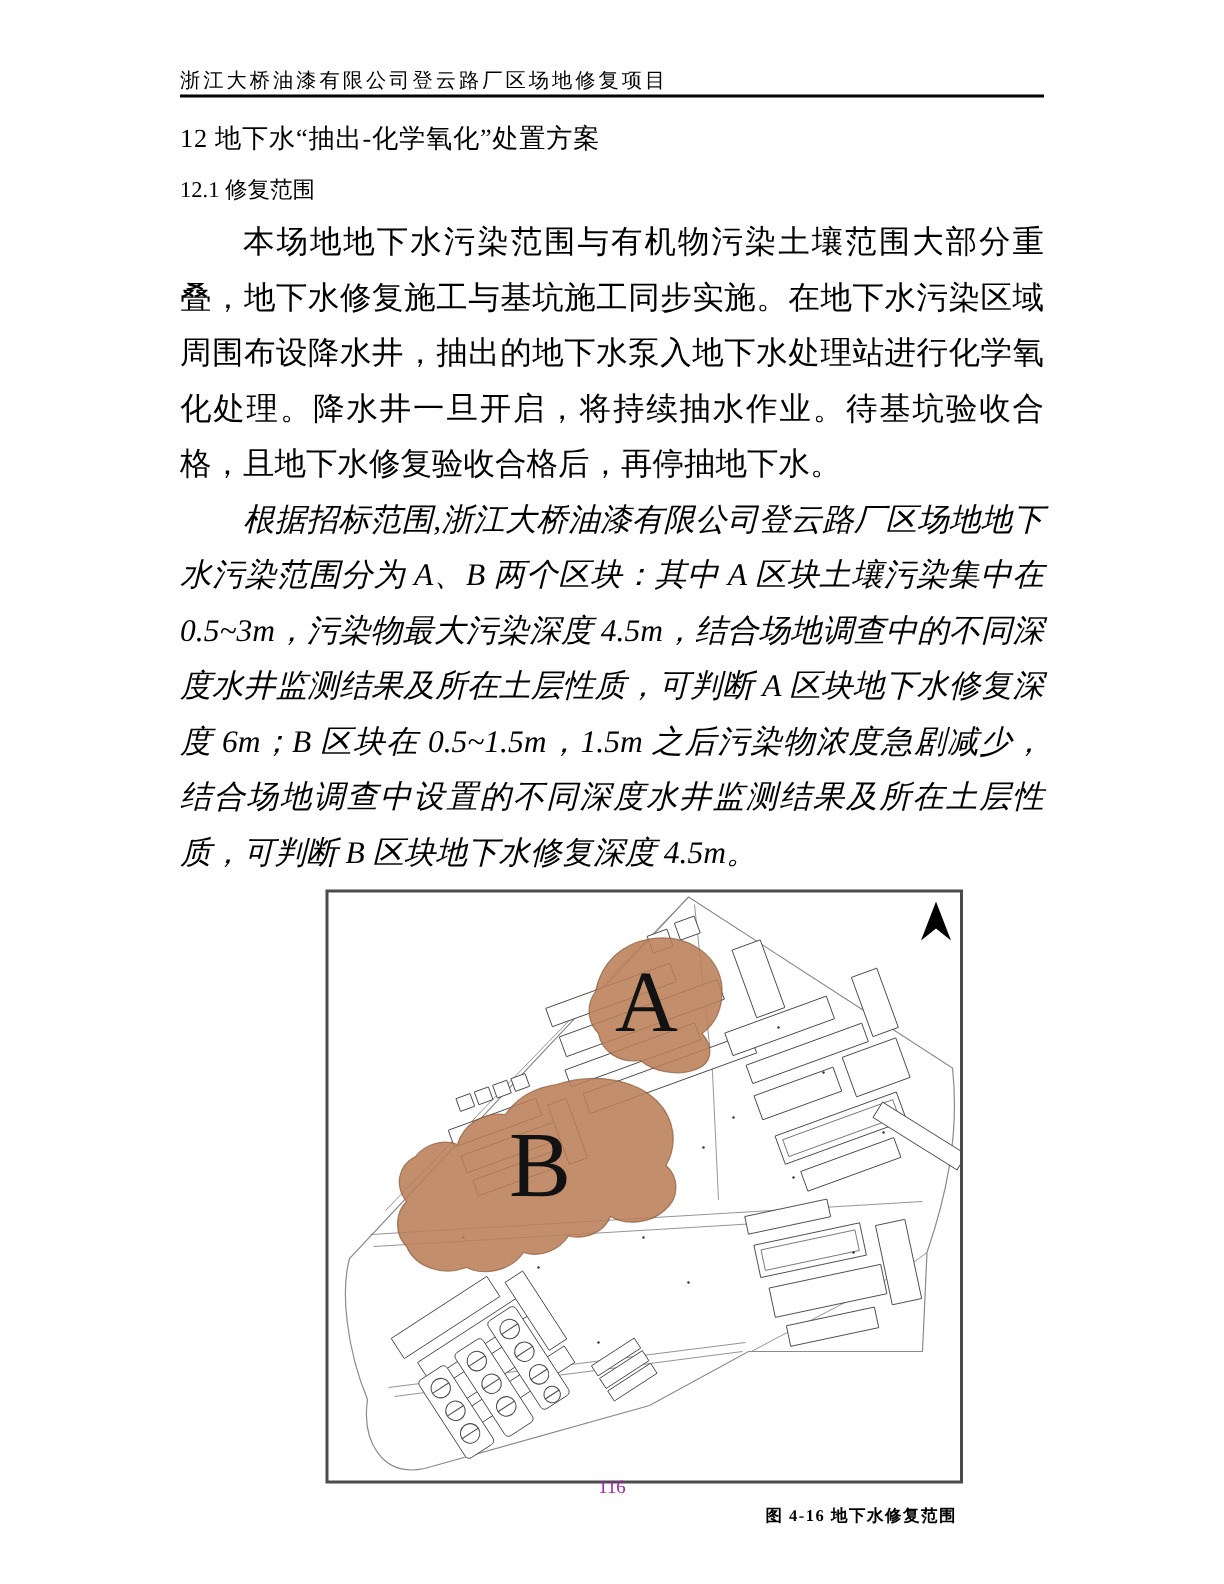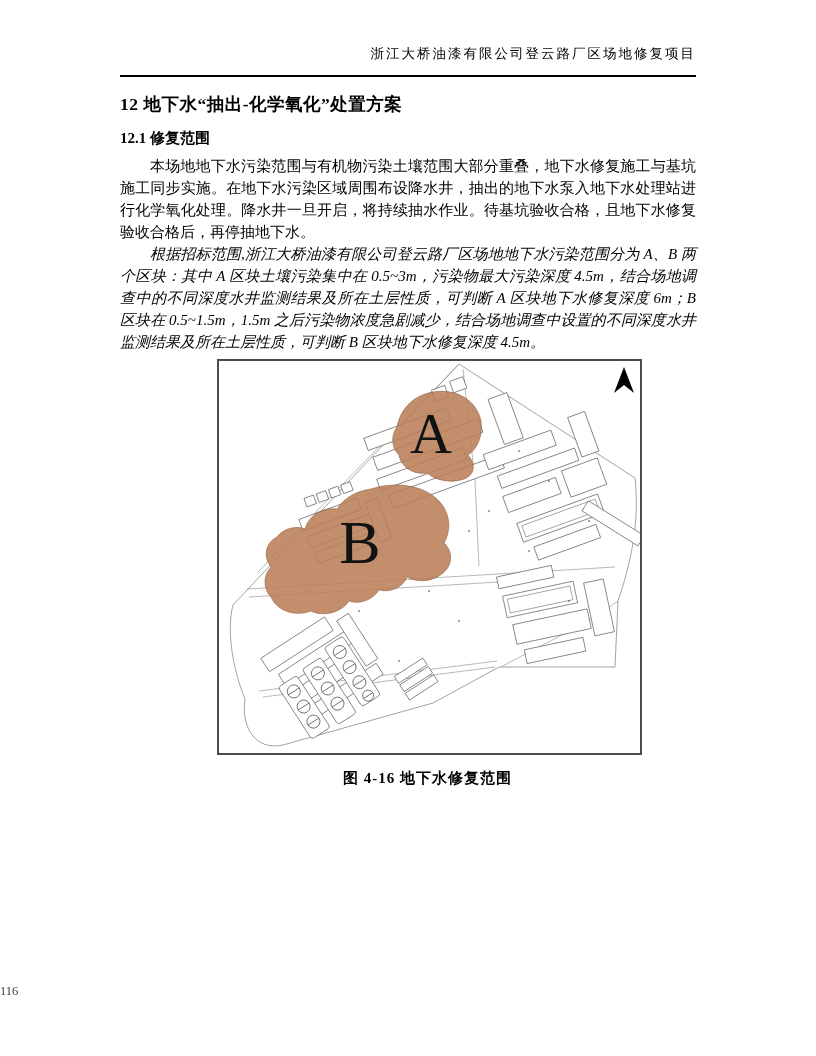--- a/index.html
+++ b/index.html
@@ -8,67 +8,65 @@
     width:816px; height:1056px;
     margin:0 auto;
     background:#ffffff;
     font-family:"Liberation Serif","DejaVu Serif",serif;
     color:#000;
     overflow:hidden;
   }
   .header {
     margin:0 120px;
     padding-top:45px;
-    padding-bottom:12px;
     border-bottom:2px solid #000;
-    text-align:right;
     font-size:13.5px;
     letter-spacing:2px;
     font-weight:500;
   }
   h1.chapter {
     margin:15px 120px 0 120px;
     font-size:17.5px;
-    font-weight:bold;
+    font-weight:normal;
     letter-spacing:0.5px;
   }
   h2.section {
     margin:13px 120px 0 120px;
     font-size:15px;
-    font-weight:bold;
+    font-weight:normal;
   }
   p.para {
     margin:7px 120px 0 120px;
-    font-size:15px;
-    line-height:22px;
+    font-size:21px;
+    line-height:37px;
     text-align:justify;
     text-indent:2em;
   }
   p.para + p.para { margin-top:0;font-style:italic; }
   .figure-box {
     width:421px;
     margin:6px 0 0 217px;
     border:2px solid #4b4b4b;
     background:#fff;
   }
   .figure-box svg { display:block; }
   .caption {
     width:421px;
     margin:14px 0 0 217px;
-    text-align:center;
+    text-align:right;
     font-weight:bold;
-    font-size:15px;
+    font-size:11px;
     letter-spacing:1px;
   }
   .page-number {
     position:absolute;
     left:0; right:0; bottom:57px;
-    text-align:left;
+    text-align:center;
     font-size:12.5px;
-    color:#404040;
+    color:#a21caf;
   }
   
   .bld   { fill:#ffffff; stroke:#4a4a4a; stroke-width:0.6; }
   .bld2  { fill:none;    stroke:#5a5a5a; stroke-width:0.5; }
   .street{ fill:none;    stroke:#888;    stroke-width:0.6; }
   .bound { fill:none;    stroke:#8a8a8a; stroke-width:0.8; }
   .dot   { fill:#333; }
   .tankc { fill:none; stroke:#4a4a4a; stroke-width:0.7; }
   .zone  { fill-opacity:0.88; stroke-opacity:0.7; }
   .zlabel{ font-family:"Liberation Serif","DejaVu Serif",serif; fill:#121212; }

